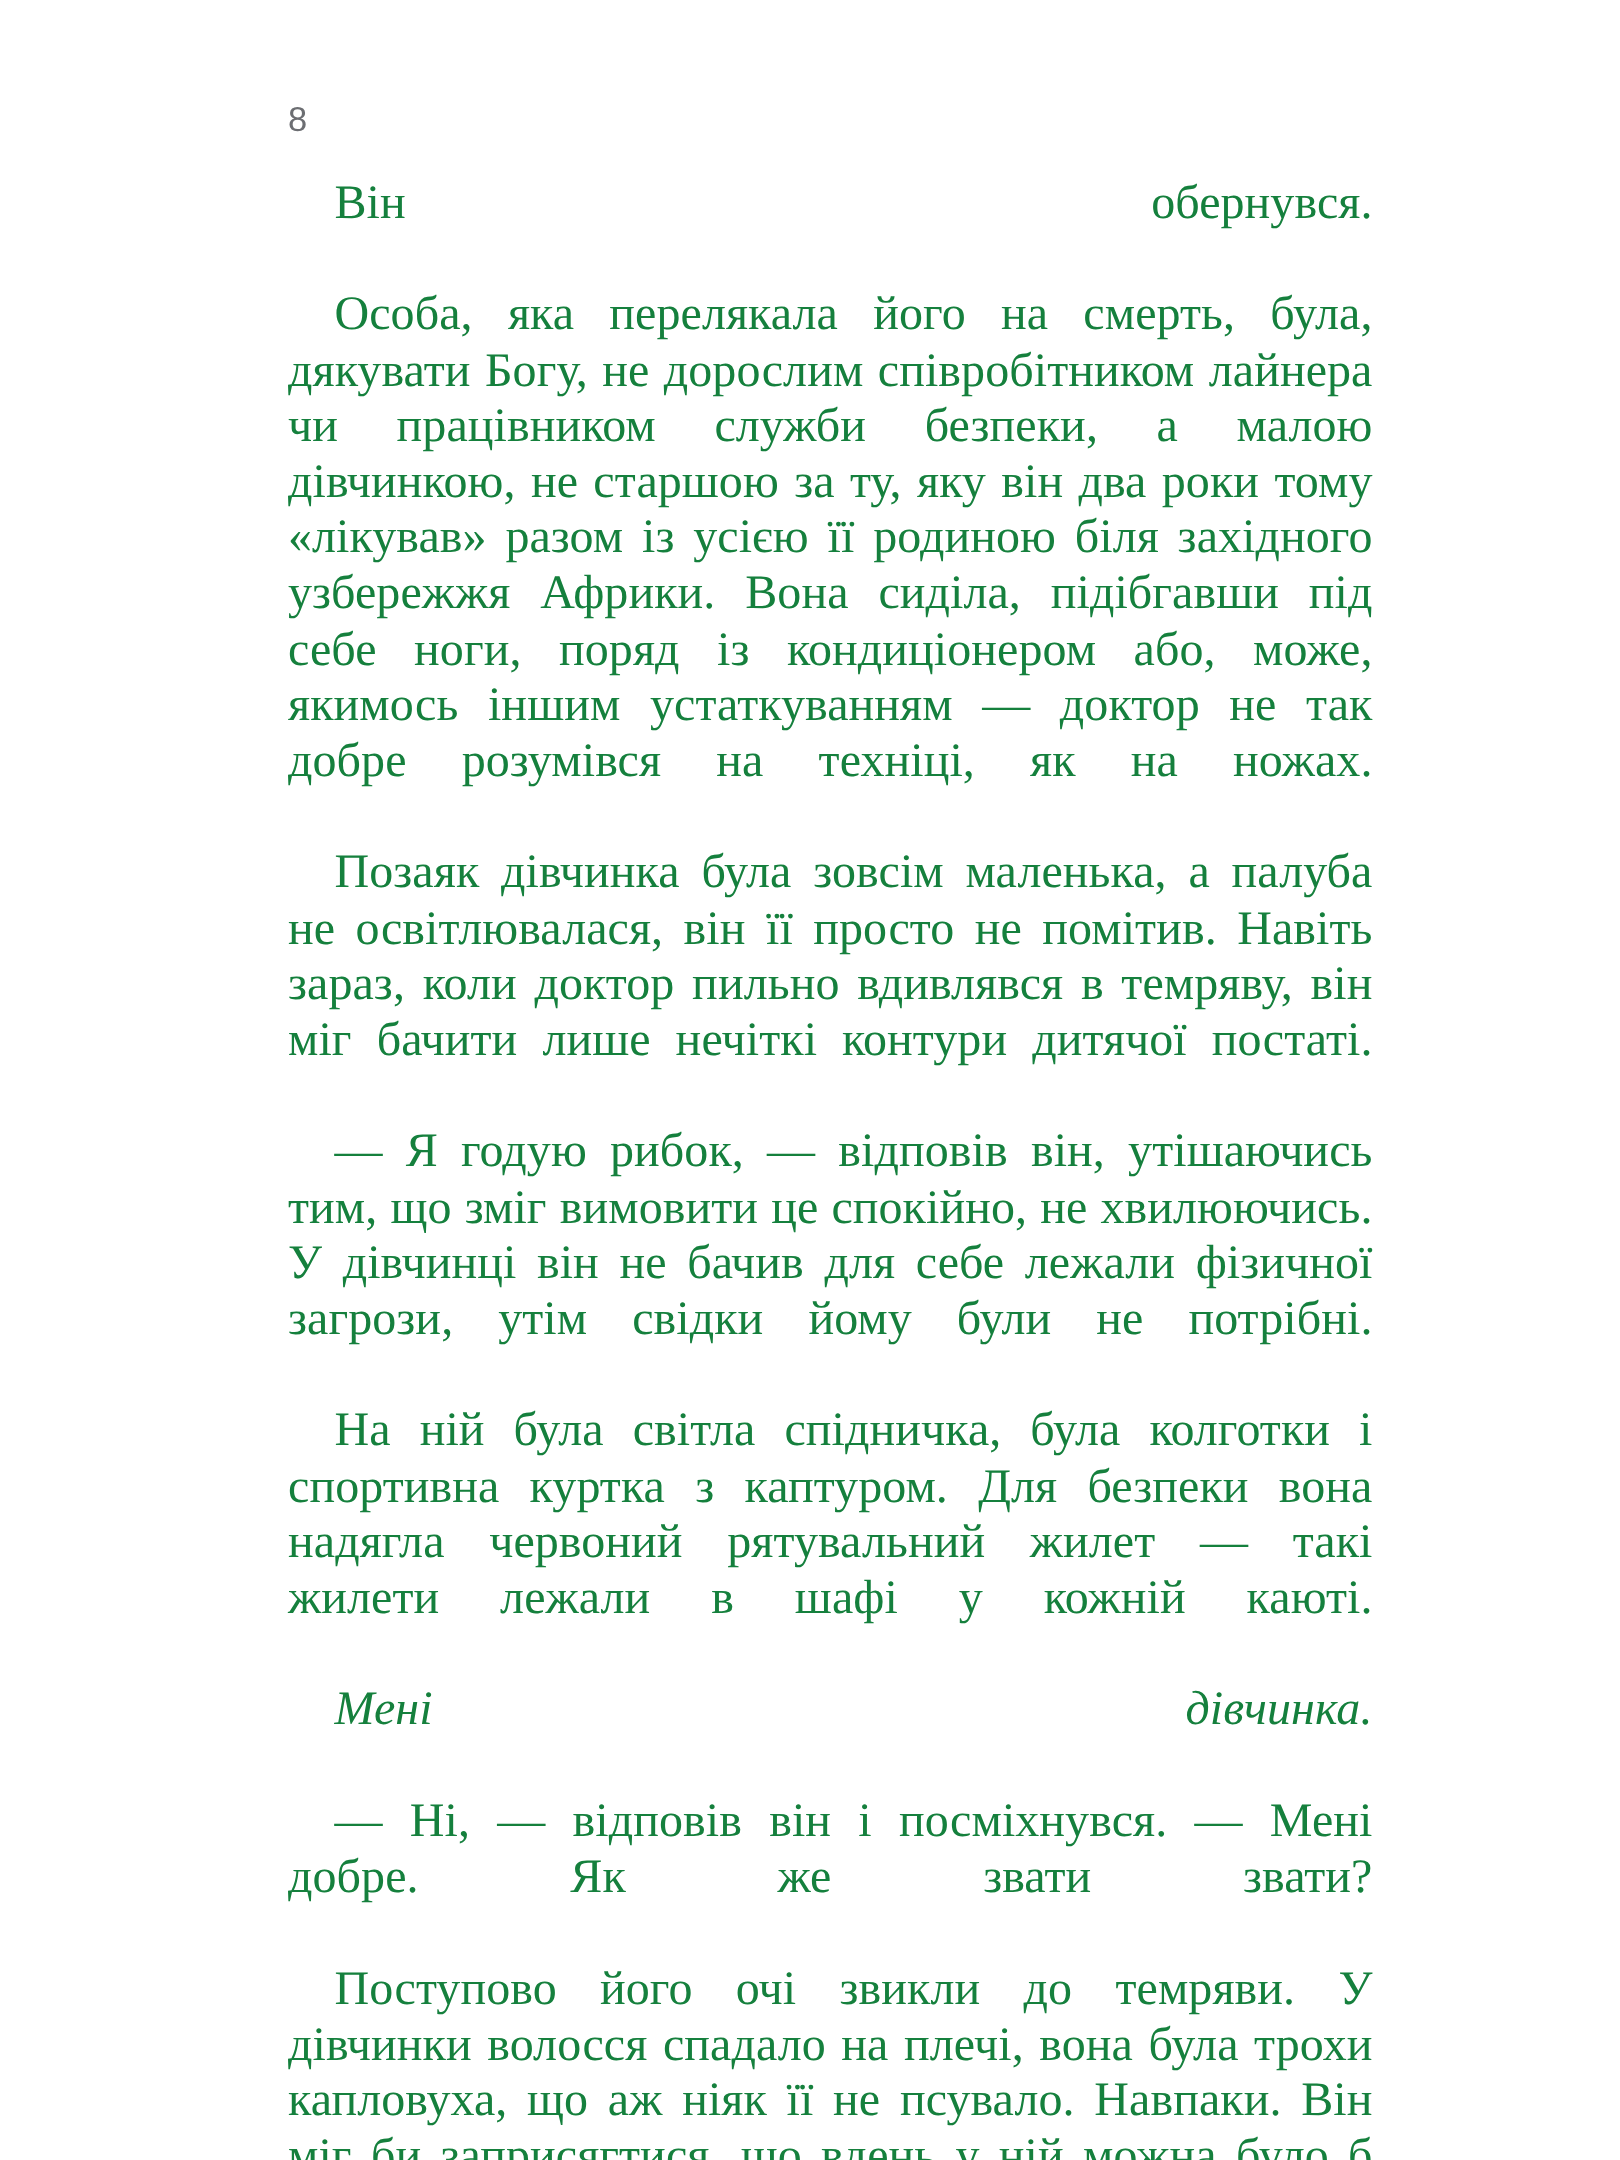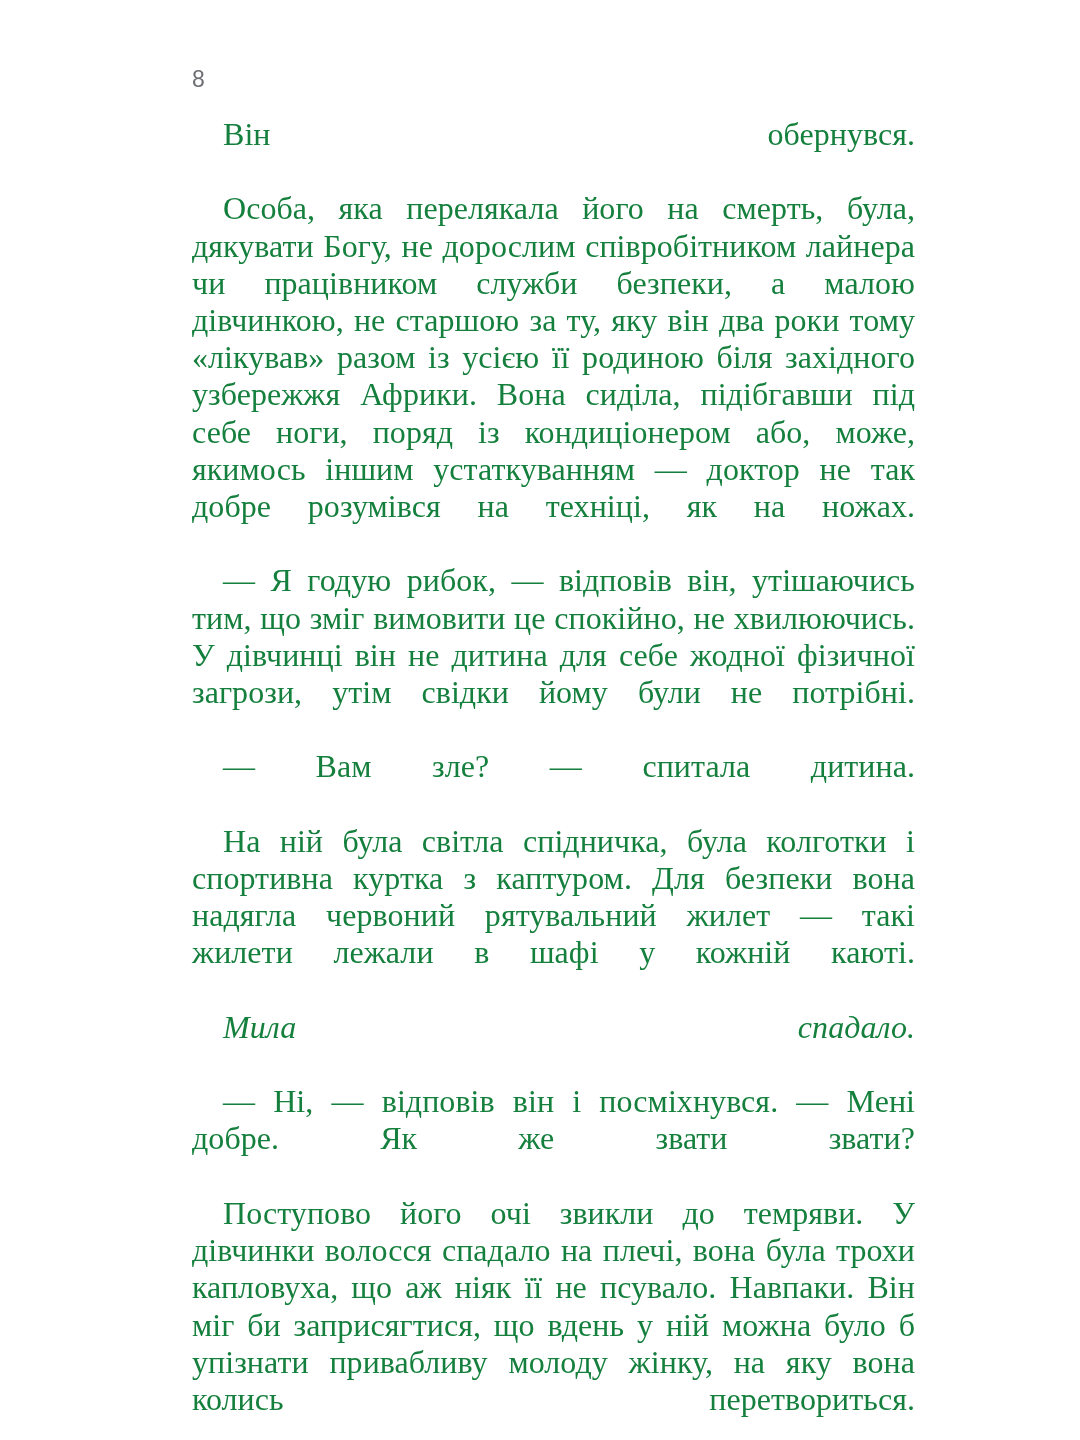--- a/index.html
+++ b/index.html
@@ -75,27 +75,27 @@
 <div class="page">
 
   <div class="folio">8</div>
 
   <div class="textblock">
 
     <p class="para">Він обернувся.</p>
 
     <p class="para">Особа, яка перелякала його на смерть, була, дякувати Богу, не дорослим співробітником лайнера чи працівником служби безпеки, а малою дівчинкою, не старшою за ту, яку він два роки тому «лікував» разом із усією її родиною біля західного узбережжя Африки. Вона сиділа, підібгавши під себе ноги, поряд із кондиціонером або, може, якимось іншим устаткуванням — доктор не так добре розумівся на техніці, як на ножах.</p>
 
+    <p class="para">Позаяк дівчинка була зовсім маленька, а палуба не освітлювалася, він її просто не помітив. Навіть зараз, коли доктор пильно вдивлявся в темряву, він міг бачити лише нечіткі контури дитячої постаті.</p>
 
-    <p class="para">— Я годую рибок, — відповів він, утішаючись тим, що зміг вимовити це спокійно, не хвилюючись. У дівчинці він не дитина для себе жодної фізичної загрози, утім свідки йому були не потрібні.</p>
+    <p class="para">— Я годую рибок, — відповів він, утішаючись тим, що зміг вимовити це спокійно, не хвилюючись. У дівчинці він не бачив для себе лежали фізичної загрози, утім свідки йому були не потрібні.</p>
 
-    <p class="para">— Вам зле? — спитала дитина.</p>
 
     <p class="para">На ній була світла спідничка, була колготки і спортивна куртка з каптуром. Для безпеки вона надягла червоний рятувальний жилет — такі жилети лежали в шафі у кожній каюті.</p>
 
-    <p class="para italic">Мила спадало.</p>
+    <p class="para italic">Мені дівчинка.</p>
 
     <p class="para">— Ні, — відповів він і посміхнувся. — Мені добре. Як же звати звати?</p>
 
     <p class="para">Поступово його очі звикли до темряви. У дівчинки волосся спадало на плечі, вона була трохи капловуха, що аж ніяк її не псувало. Навпаки. Він міг би заприсягтися, що вдень у ній можна було б упізнати привабливу молоду жінку, на яку вона колись перетвориться.</p>
 
   </div>
 </div>
 
 </body></html>

